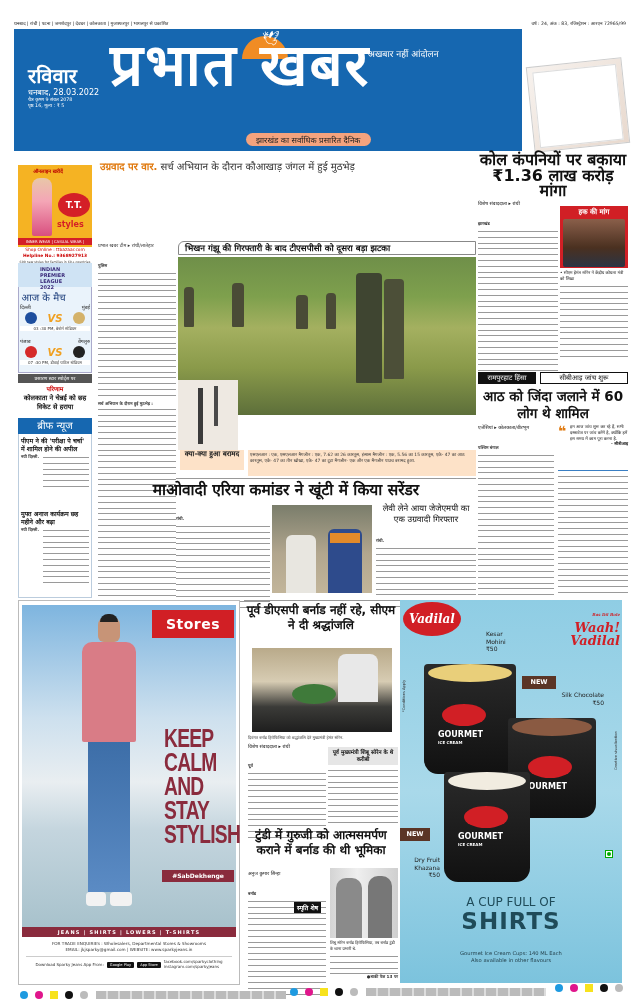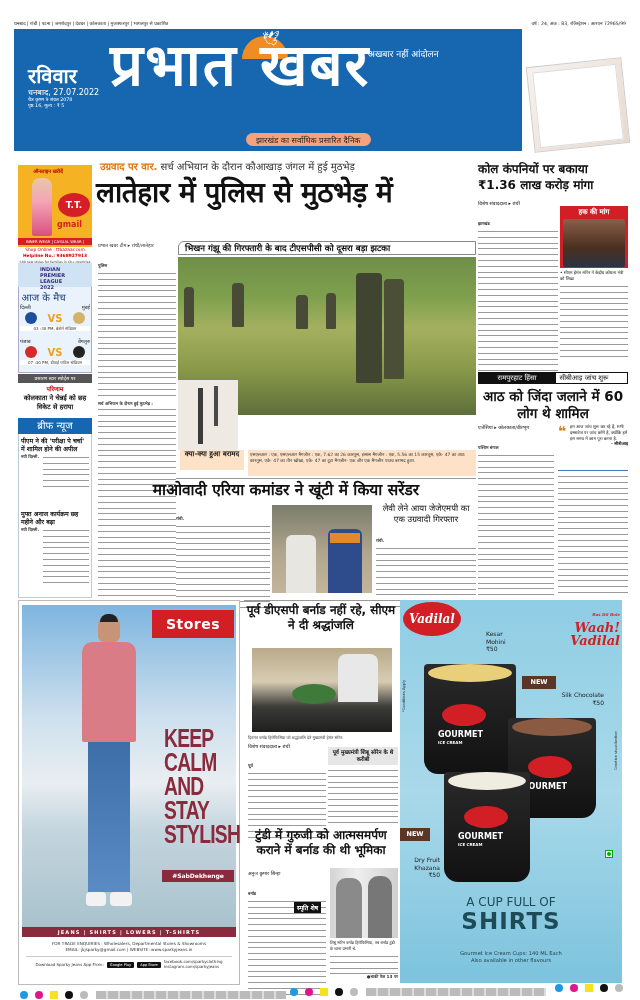--- a/index.html
+++ b/index.html
@@ -25,21 +25,21 @@
 .ad-tt{left:18px;top:165px;width:74px;height:82px;background:#f5b323}
 #tt-logo{left:58px;top:193px;width:32px;height:24px;background:#d41f27;border-radius:50%;color:#fff;font-size:9px;font-weight:bold;text-align:center;line-height:24px}
 #tt-bazaar{left:57px;top:220px;font-size:8px;color:#d41f27;font-weight:bold}
 #tt-red{left:18px;top:238px;width:74px;height:7px;background:#d41f27;color:#fff;font-size:3.8px;line-height:7px;text-align:center}
 #tt-shop{left:18px;top:247px;width:74px;font-size:4.4px;color:#c00;text-align:center;line-height:6px}
 #tt-model{left:32px;top:178px;width:20px;height:58px;background:linear-gradient(#e8c7a8,#f4a6b6 40%,#d94f7f);border-radius:8px 8px 2px 2px}
 #ipl{left:18px;top:263px;width:74px;height:110px;background:#eaf3fb;border:1px solid #aac}
 #ipl-head{left:18px;top:263px;width:74px;height:24px;background:#cfe3f4}
 #aaj{left:18px;top:290px;width:51px;text-align:center;font-size:10px;color:#1a3c7a}
 .team{font-size:5px;color:#222}
-.vs{font-size:10px;color:#f0a020;font-weight:bold;}
+.vs{font-size:10px;color:#f0a020;font-weight:bold;font-style:italic}
 .match-time{font-size:4px;color:#333;text-align:center;width:74px;background:#fff}
 #stadium-bar{left:18px;top:374px;width:74px;height:9px;background:#555;color:#fff;font-size:4.8px;text-align:center;line-height:9px}
 #result-lbl{left:18px;top:385px;width:74px;text-align:center;font-size:6px;color:#c00;font-weight:bold}
 #result{left:20px;top:394px;width:70px;text-align:center;font-size:6.6px;font-weight:bold;line-height:8.5px}
 #brief{left:18px;top:418px;width:74px;height:180px;border:1px solid #bcd}
 #brief-head{left:18px;top:418px;width:74px;height:16px;background:#1667b0;color:#fff;font-size:10px;text-align:center;line-height:16px}
 .brief-h{font-size:6.2px;font-weight:bold;line-height:7.6px;color:#111}
 
 #kicker{left:100px;top:160px;font-size:10px;line-height:14px;color:#333}
 #kicker .or{color:#e07a10;font-weight:bold}
@@ -51,29 +51,29 @@
 .soldier{position:absolute;background:#4a4b36;border-radius:4px 4px 1px 1px}
 #recover-img{left:178px;top:380px;width:60px;height:70px;background:#eee9e2}
 #recover-lbl{left:180px;top:450px;width:64px;height:20px;background:#fde2c8;font-size:7px;font-weight:bold;text-align:center;line-height:9px;color:#222}
 #recover-txt{left:248px;top:450px;width:228px;height:26px;background:#fde2c8}
 #maoist-head{left:96px;top:480px;width:380px;text-align:center;font-size:15.5px;line-height:20px;color:#111;font-weight:bold}
 #maoist-text{left:176px;top:505px;width:94px;height:90px}
 #maoist-photo{left:272px;top:505px;width:100px;height:88px;background:linear-gradient(180deg,#7a7d6b,#b2a68e 55%,#c2b59a)}
 #jjmp-head{left:376px;top:503px;width:100px;font-size:8.4px;font-weight:normal;line-height:10.5px;text-align:center}
 #jjmp-text{left:376px;top:527px;width:100px;height:68px}
 
-#coal-head{left:478px;top:162px;width:150px;font-size:12px;font-weight:bold;line-height:15.5px;text-align:left}
+#coal-head{left:478px;top:152px;width:150px;font-size:16px;font-weight:bold;line-height:15.5px;text-align:center}
 #coal-byline{left:478px;top:200px;font-size:4.8px}
 #coal-text{left:478px;top:210px;width:80px;height:150px}
 #hak-box{left:560px;top:206px;width:68px;height:62px;background:#d11f25}
 #hak-lbl{left:560px;top:207px;width:68px;text-align:center;color:#fff;font-size:7px;font-weight:bold}
 #hemant{left:563px;top:219px;width:62px;height:48px;background:linear-gradient(180deg,#8a5f4a,#4a3020 60%,#2b3444);border-radius:2px}
 #hak-cap{left:560px;top:270px;width:68px;font-size:4.2px;line-height:5.8px}
 #coal-text2{left:560px;top:284px;width:68px;height:76px}
-#ramp-tag{left:478px;top:372px;height:12px;width:78px;background:#111;color:#fff;font-size:7px;line-height:12px;text-align:center}
+#ramp-tag{left:478px;top:372px;height:12px;width:58px;background:#111;color:#fff;font-size:7px;line-height:12px;text-align:center}
 #cbi-tag{left:540px;top:372px;height:12px;width:88px;border:1px solid #111;font-size:7px;line-height:10px;text-align:center}
 #ramp-head{left:478px;top:388px;width:150px;text-align:center;font-size:13.5px;font-weight:bold;line-height:17px}
 #ramp-byline{left:478px;top:424px;font-size:4.8px}
 #ramp-text1{left:478px;top:434px;width:76px;height:160px}
 #ramp-quote{left:558px;top:424px;width:70px;height:44px;font-size:4.2px;line-height:5.8px}
 #quote-mark{left:558px;top:424px;color:#e07a10;font-size:14px;font-weight:bold;line-height:14px}
 #ramp-text2{left:558px;top:474px;width:70px;height:120px}
 
 #sparky{left:18px;top:600px;width:222px;height:385px;border:1px solid #bbb;background:#fff}
 #sparky-img{left:22px;top:605px;width:214px;height:322px;background:linear-gradient(180deg,#7eb5df 0%,#cde0ee 35%,#e9eef1 55%,#c4d5de 70%,#a8c2cc 100%)}
@@ -126,35 +126,35 @@
   <span>वर्ष : 24, अंक : 83, रजिस्ट्रेशन : आरएन 72965/99</span>
 </div>
 
 <div id="mast-blue" class="abs"></div>
 <div id="mast-lower" class="abs"></div>
 <div id="sun" class="abs"></div>
 <div id="bird" class="abs">🕊</div>
 <div id="logo" class="abs">प्रभात खबर</div>
 <div id="tagline" class="abs">अखबार नहीं आंदोलन</div>
 <div id="day" class="abs">रविवार</div>
-<div id="date" class="abs">धनबाद, 27.07.2022</div>
+<div id="date" class="abs">धनबाद, 28.03.2022</div>
 <div id="panchang" class="abs">
   <div>चैत्र कृष्ण 9 संवत 2078</div>
   <div>पृष्ठ 16, मूल्य : ₹ 5</div>
 </div>
 <div id="website" class="abs">prabhatkhabar.com</div>
 <div id="slogan" class="abs">झारखंड का सर्वाधिक प्रसारित दैनिक</div>
 <div id="mast-thumb" class="abs"></div>
 <div id="mast-thumb-inner" class="abs fake-lines"></div>
 
 <div class="abs ad-tt"></div>
 <div class="abs" style="left:28px;top:168px;font-size:5px;color:#b00;font-weight:bold;width:40px;text-align:center">ऑनलाइन खरीदें</div>
 <div id="tt-model" class="abs"></div>
 <div id="tt-logo" class="abs">T.T.</div>
-<div id="tt-bazaar" class="abs">gmail</div>
+<div id="tt-bazaar" class="abs">styles</div>
 <div id="tt-red" class="abs">INNER WEAR | CASUAL WEAR | SPORTS WEAR</div>
 <div id="tt-shop" class="abs">
   <div>Shop Online : ttbazaar.com</div>
   <div style="font-weight:bold">Helpline No.: 9368927913</div>
   <div style="font-size:3.2px;color:#333">600 new styles for Families in 60+ countries</div>
 </div>
 
 <div id="ipl" class="abs"></div>
 <div id="ipl-head" class="abs">
   <div style="font-size:5px;color:#3a2a7a;font-weight:bold;padding:3px 0 0 22px;line-height:6px;width:50px">INDIAN PREMIER LEAGUE 2022</div>
@@ -199,21 +199,20 @@
   <div class="brief-h">मुफ्त अनाज कार्यक्रम छह महीने और बढ़ा</div>
   <div class="tiny" style="font-weight:bold;margin-top:2px">नयी दिल्ली.</div>
   <div class="fake-lines" style="height:58px;margin-top:-5px;margin-left:22px"></div>
 </div>
 
 <div id="kicker" class="abs">
   <span class="or">उग्रवाद पर वार.</span>
   <span>सर्च अभियान के दौरान कौआखाड़ जंगल में हुई मुठभेड़</span>
 </div>
 <div id="headline" class="abs">
-  <div>लातेहार में पुलिस से मुठभेड़ में</div>
 </div>
 <div id="byline" class="abs">प्रभात खबर टीम ▸ रांची/लातेहार</div>
 <div id="lead-text" class="abs">
   <div class="tiny" style="font-weight:bold;display:inline">पुलिस</div>
   <div class="fake-lines" style="height:130px"></div>
   <div class="tiny" style="font-weight:bold">सर्च अभियान के दौरान हुई मुठभेड़ :</div>
   <div class="fake-lines" style="height:190px"></div>
 </div>
 <div id="photo-head" class="abs">भिखन गंझू की गिरफ्तारी के बाद टीएसपीसी को दूसरा बड़ा झटका</div>
 <div id="photo" class="abs">

